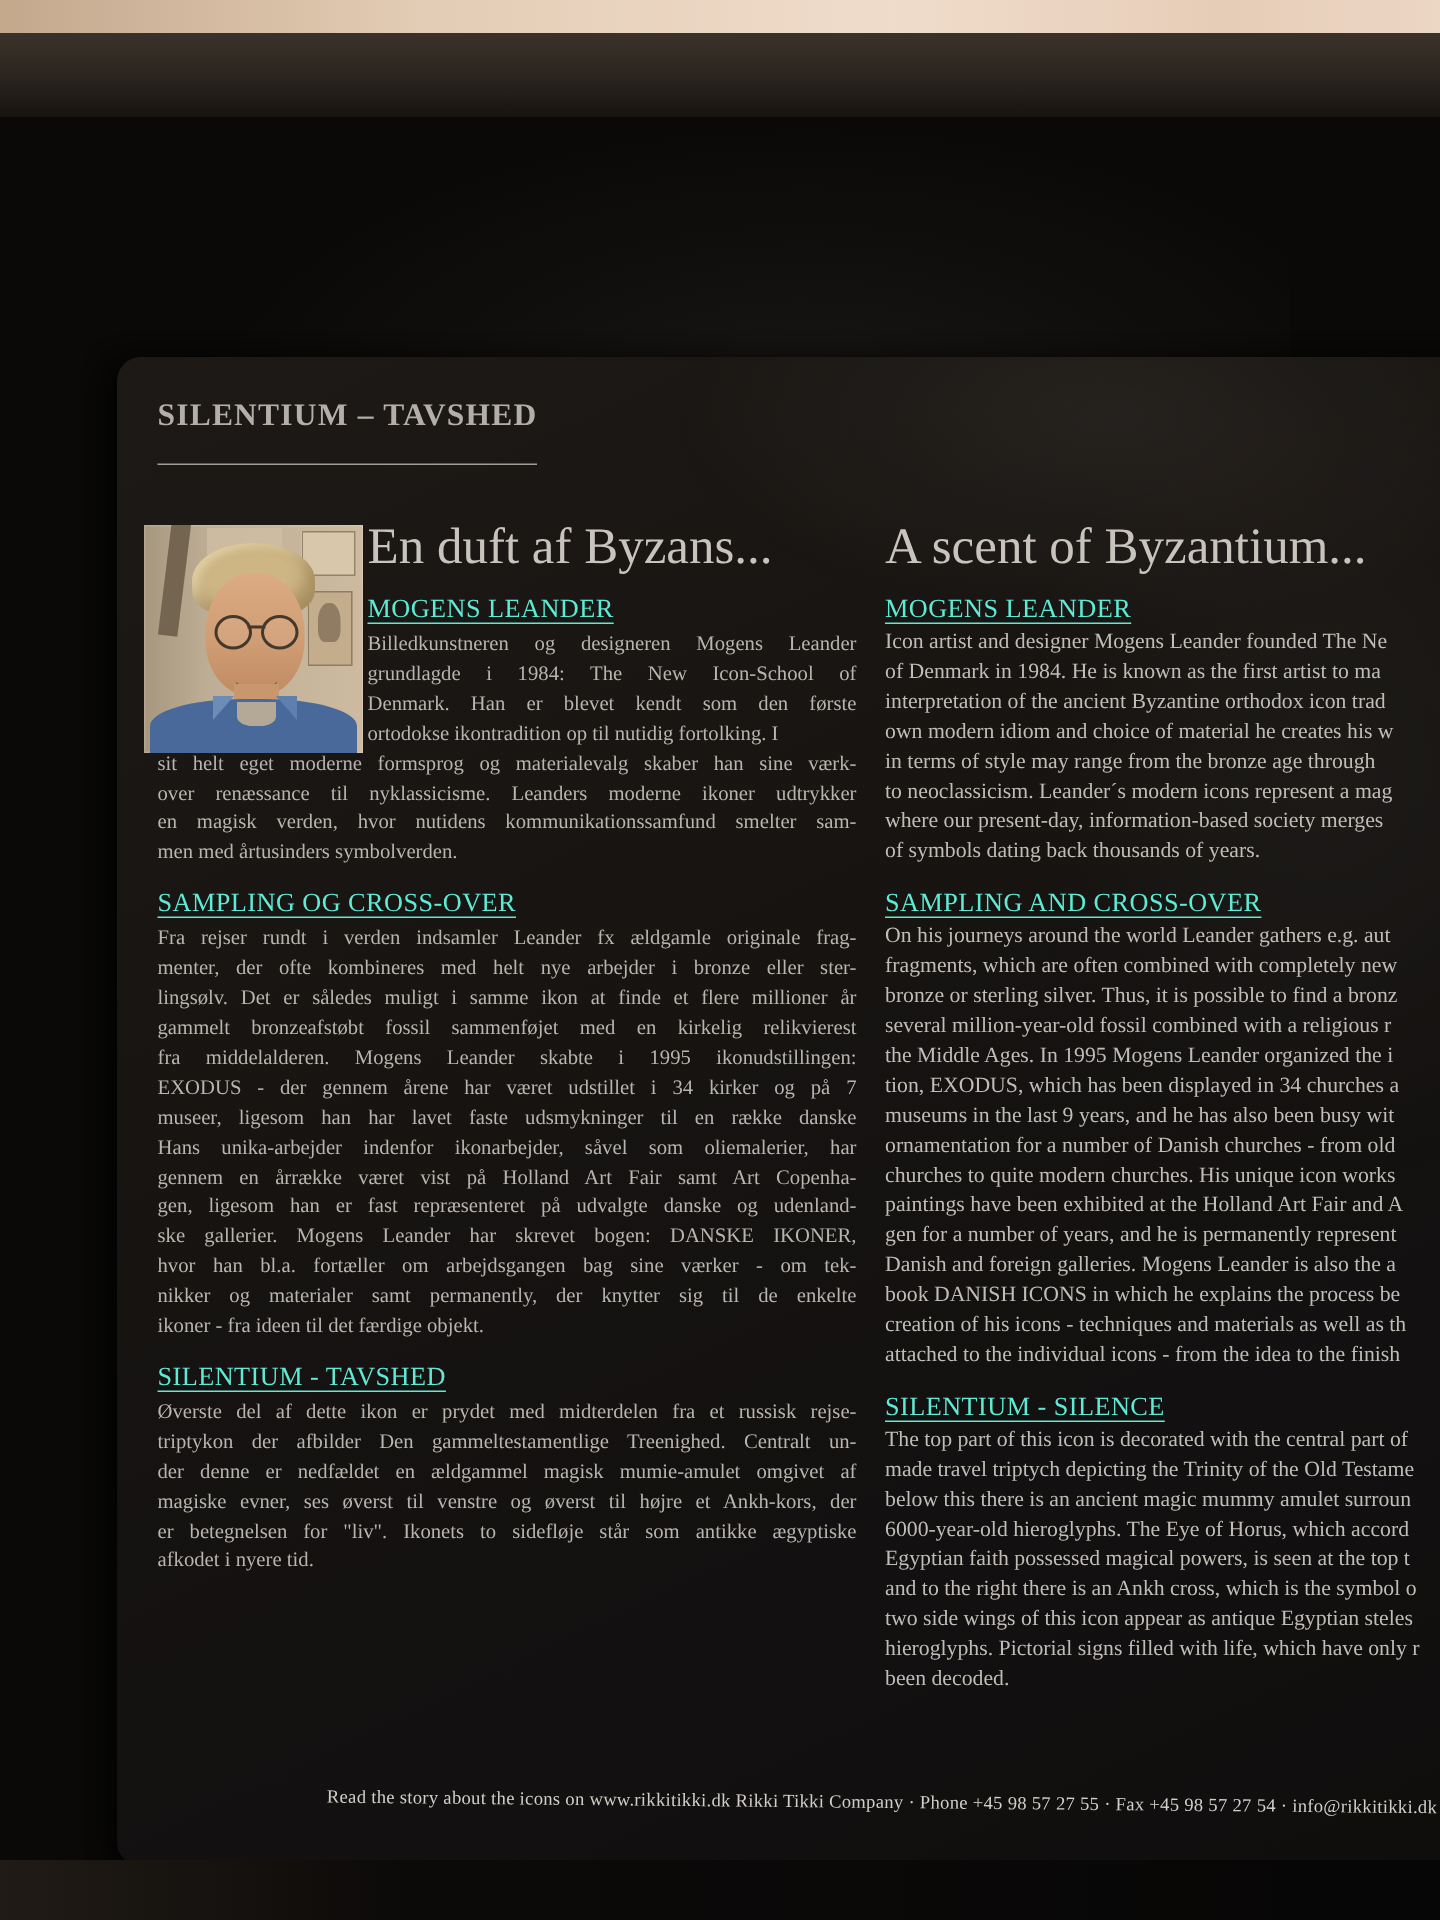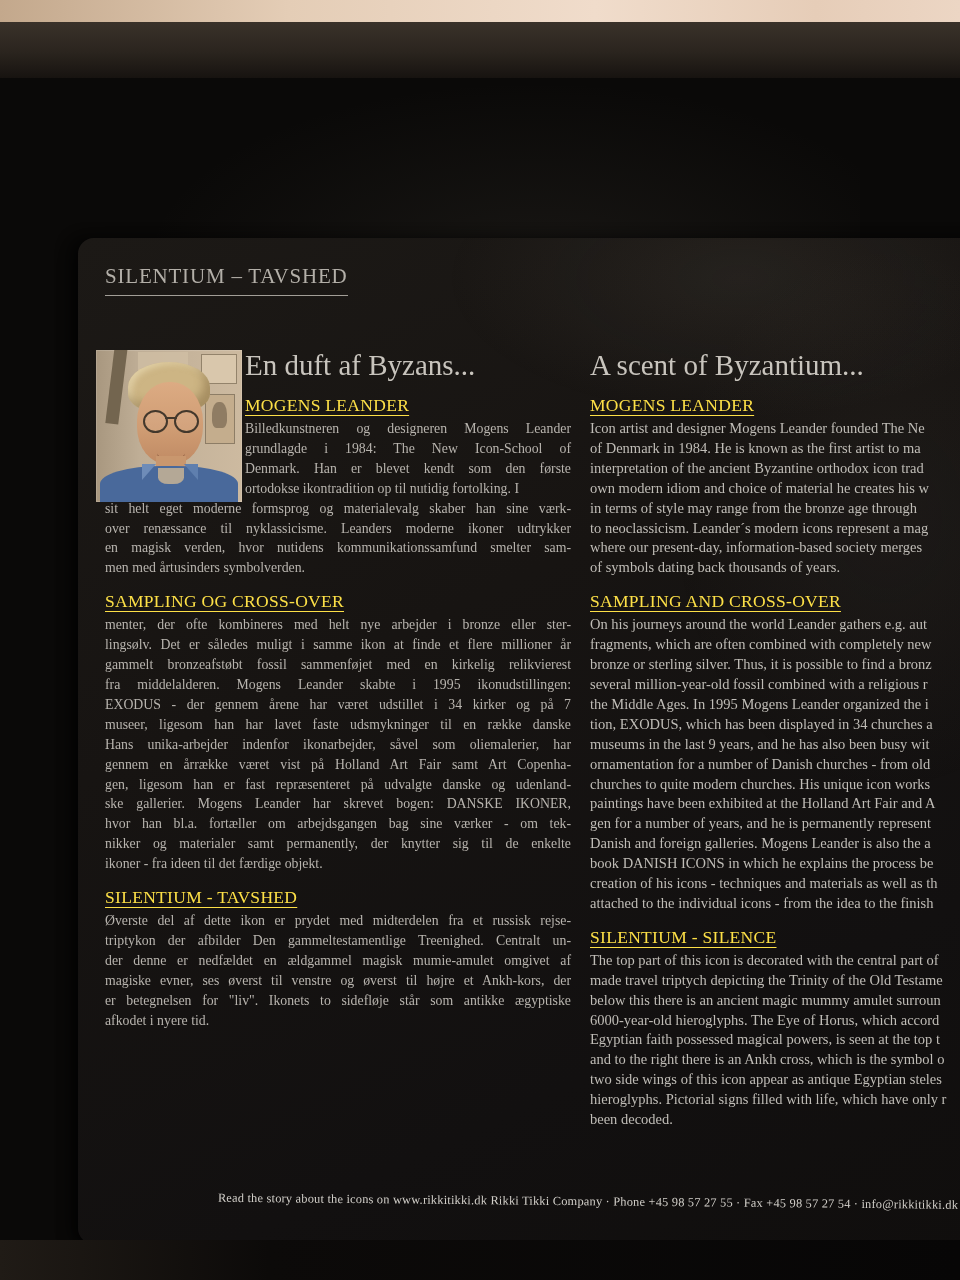--- a/index.html
+++ b/index.html
@@ -26,28 +26,28 @@
     box-shadow:-8px 0 14px rgba(0,0,0,0.55), 0 10px 18px rgba(0,0,0,0.5);
   }
   .label::before{content:"";position:absolute;inset:0;border-radius:16px;
     background:
       radial-gradient(ellipse 420px 200px at 72% 4%,rgba(150,140,124,0.10),transparent 70%),
       radial-gradient(ellipse 300px 380px at 88% 28%,rgba(130,120,106,0.07),transparent 72%);
   }
   
   .page-title{position:absolute;left:105px;top:264px;
     font-size:21px;letter-spacing:0.8px;color:#b3afa8;
-    border-bottom:1.5px solid #a29e97;padding-bottom:6px;}
+    border-bottom:1.5px solid #a29e97;padding-bottom:20px;font-weight:bold;}
   .col{position:absolute;color:#b8b4ae;}
   .lcol{left:105px;top:348px;width:466px;}
   .rcol{left:590px;top:348px;width:380px;color:#c0bdb7;}
-  .headline{font-size:29px;line-height:34px;color:#c8c4bd;margin:0 0 8px 0;}
+  .headline{font-size:34px;line-height:34px;color:#c8c4bd;margin:0 0 8px 0;}
   .lcol .headline{padding-left:140px;}
   .sec{margin-top:12px;}
-  .sec-heading{font-size:17.5px;line-height:22px;letter-spacing:0.3px;color:#fde047;
+  .sec-heading{font-size:17.5px;line-height:22px;letter-spacing:0.3px;color:#5eead4;
     text-decoration:underline;text-underline-offset:4px;text-decoration-thickness:1px;
     margin-bottom:3px;display:block;}
   .indent{padding-left:140px;}
   .tl{font-size:13.8px;line-height:19.9px;white-space:nowrap;
     text-align:justify;text-align-last:justify;}
   .tl.last{text-align-last:left;}
   .rcol .tl{font-size:14.5px;text-align:left;text-align-last:left;}
   .narrow{padding-left:140px;}
   .footer-line{position:absolute;left:78px;top:1194px;width:900px;
     text-align:center;padding-left:60px;
@@ -139,20 +139,21 @@
         <div class="tl">sit helt eget moderne formsprog og materialevalg skaber han sine værk-</div>
         <div class="tl">over renæssance til nyklassicisme. Leanders moderne ikoner udtrykker</div>
         <div class="tl">en magisk verden, hvor nutidens kommunikationssamfund smelter sam-</div>
         <div class="tl last">men med årtusinders symbolverden.</div>
       </div>
   </div>
 
   <div class="sec">
     <span class="sec-heading">SAMPLING OG CROSS-OVER</span>
     <div>
+        <div class="tl">Fra rejser rundt i verden indsamler Leander fx ældgamle originale frag-</div>
         <div class="tl">menter, der ofte kombineres med helt nye arbejder i bronze eller ster-</div>
         <div class="tl">lingsølv. Det er således muligt i samme ikon at finde et flere millioner år</div>
         <div class="tl">gammelt bronzeafstøbt fossil sammenføjet med en kirkelig relikvierest</div>
         <div class="tl">fra middelalderen. Mogens Leander skabte i 1995 ikonudstillingen:</div>
         <div class="tl">EXODUS - der gennem årene har været udstillet i 34 kirker og på 7</div>
         <div class="tl">museer, ligesom han har lavet faste udsmykninger til en række danske</div>
         <div class="tl">Hans unika-arbejder indenfor ikonarbejder, såvel som oliemalerier, har</div>
         <div class="tl">gennem en årrække været vist på Holland Art Fair samt Art Copenha-</div>
         <div class="tl">gen, ligesom han er fast repræsenteret på udvalgte danske og udenland-</div>
         <div class="tl">ske gallerier. Mogens Leander har skrevet bogen: DANSKE IKONER,</div>

